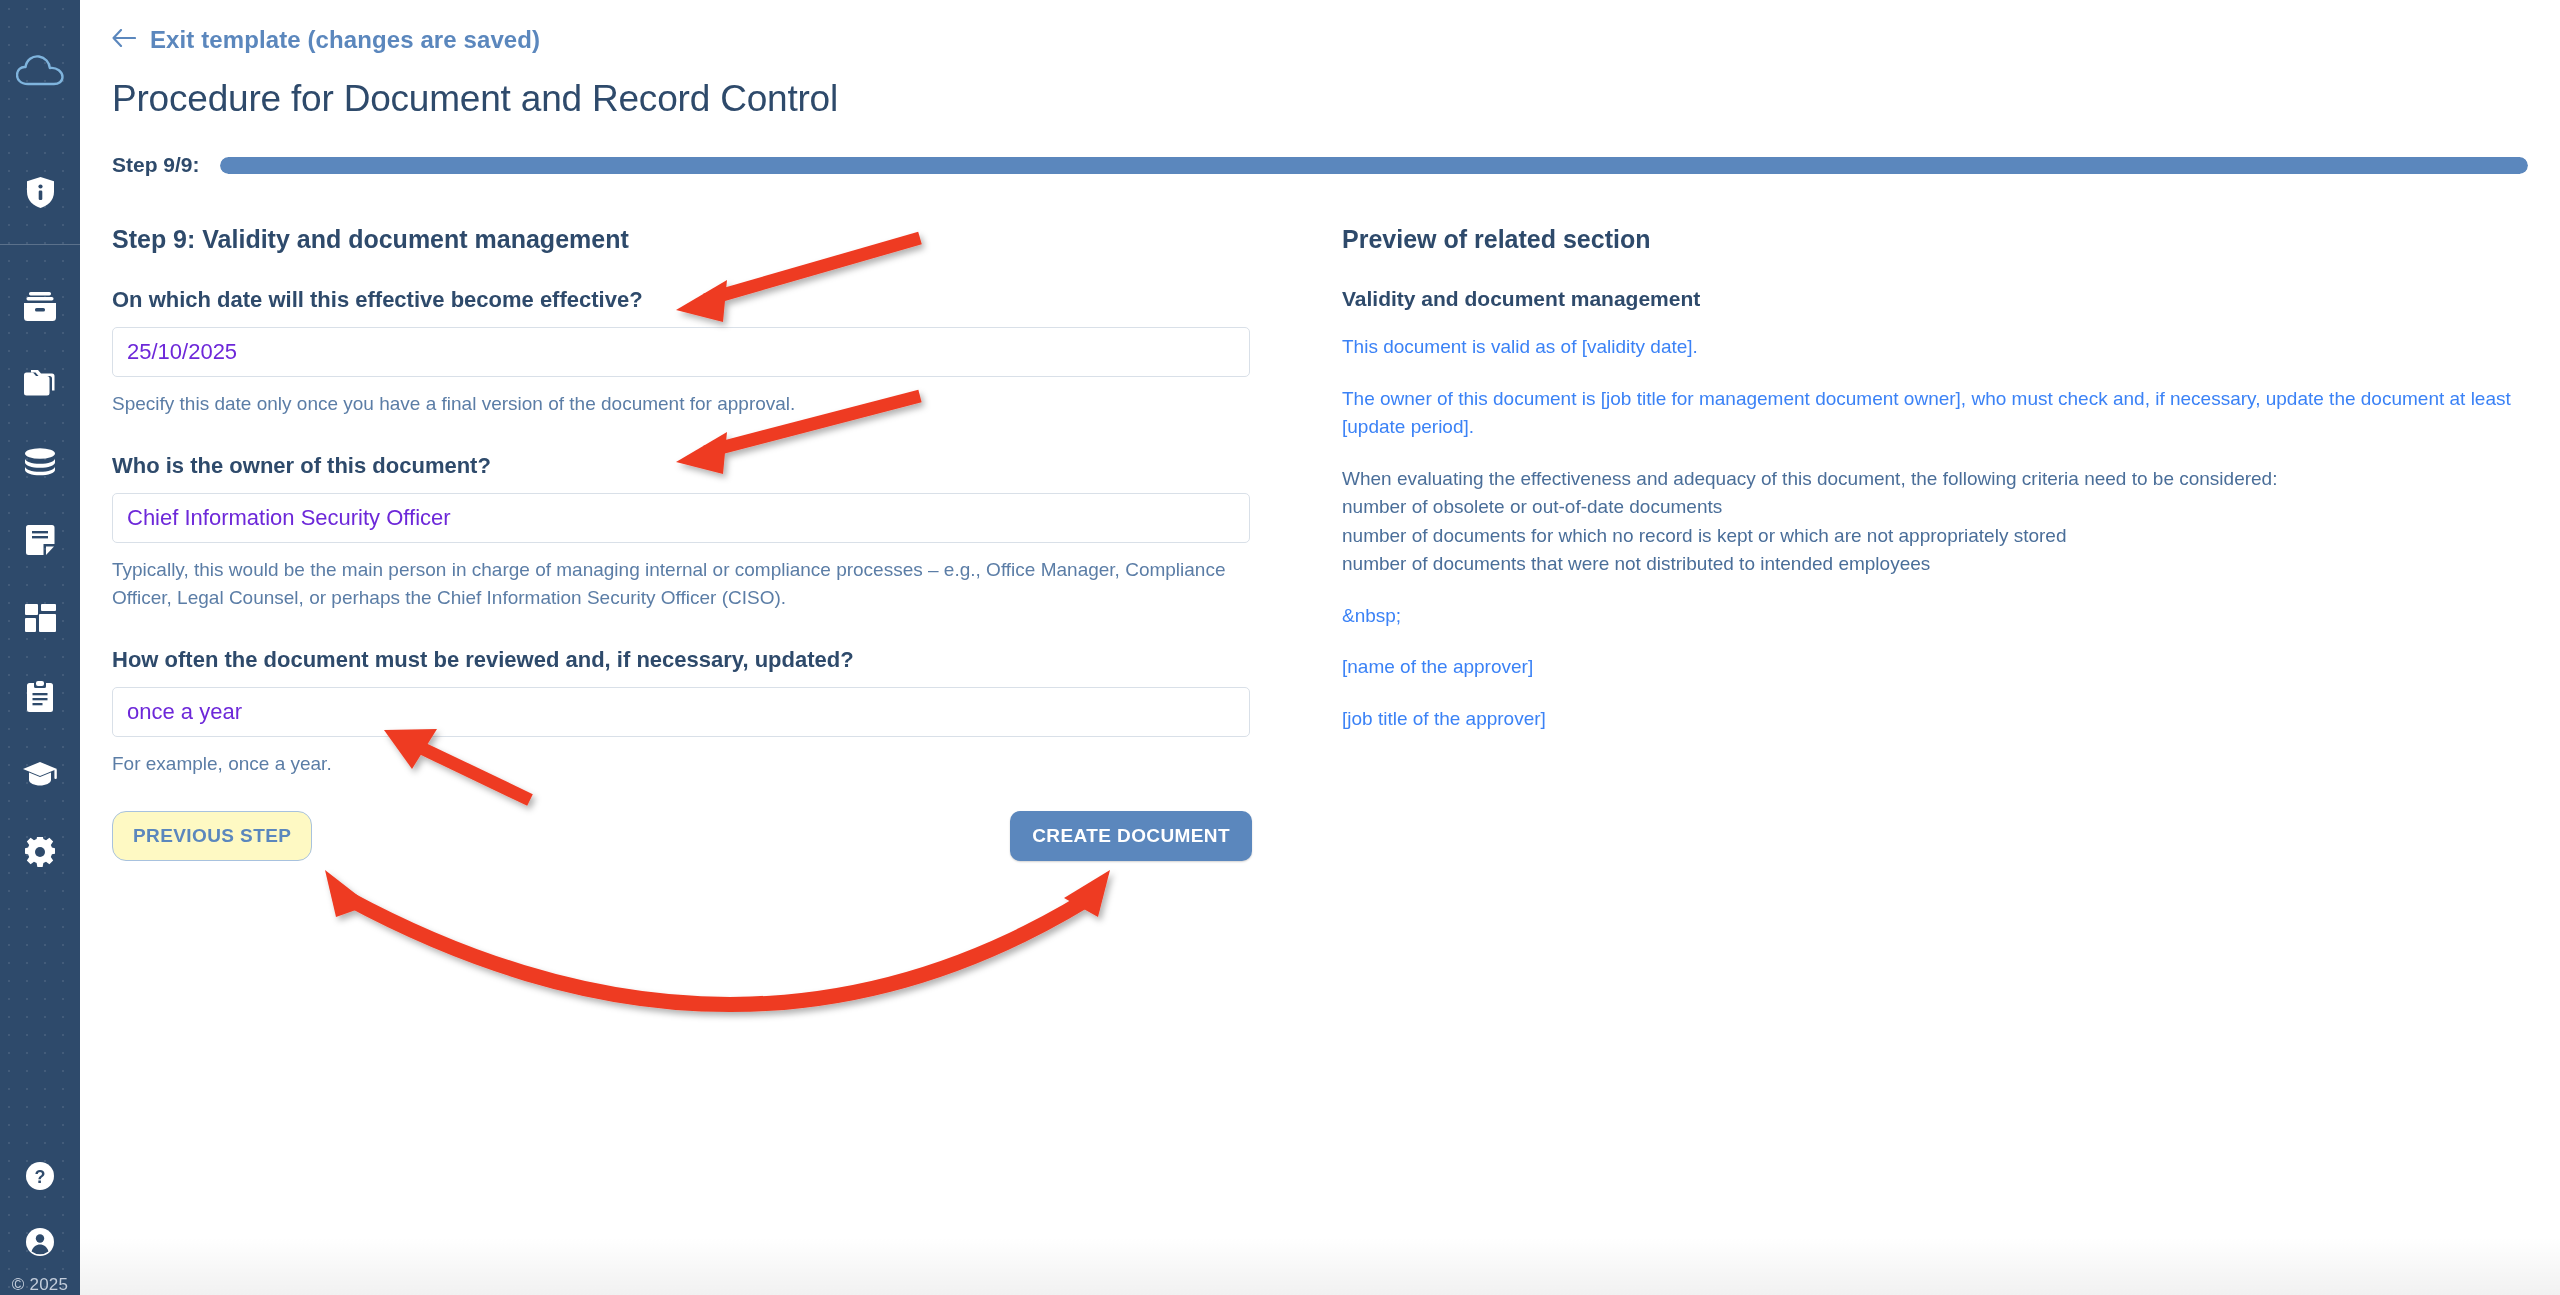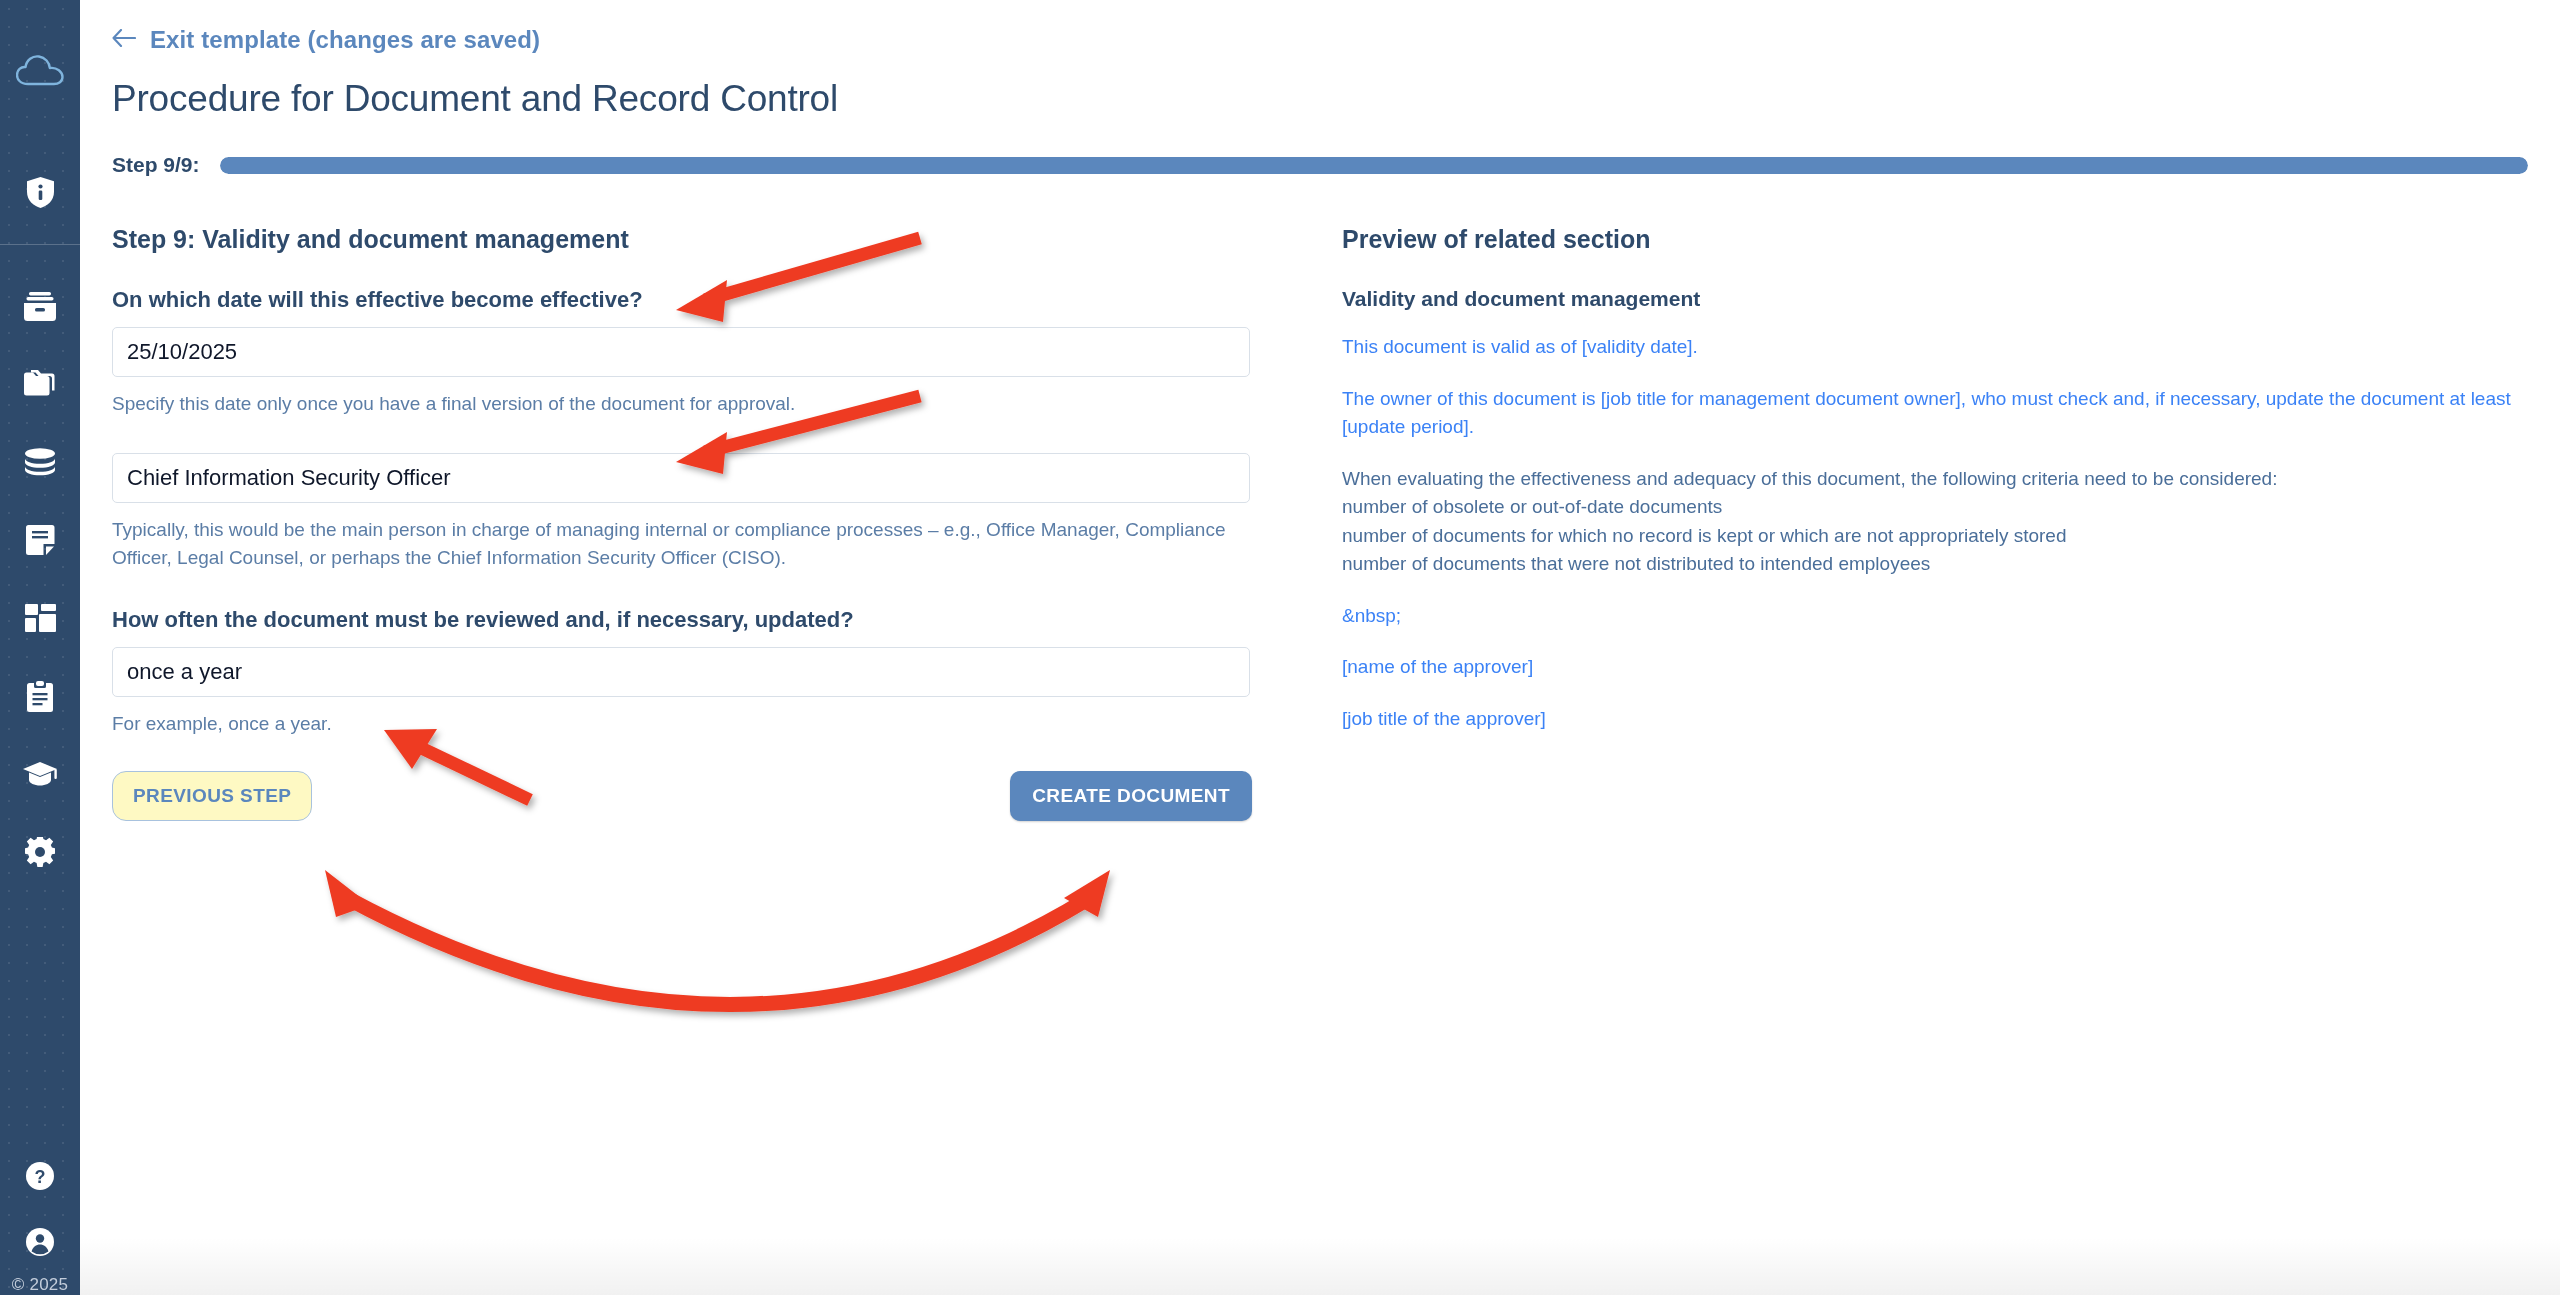--- a/index.html
+++ b/index.html
@@ -130,21 +130,21 @@
     font-size: 22px;
     font-weight: bold;
     margin-bottom: 14px;
   }
   .field {
     width: 1138px;
     height: 50px;
     border: 1px solid #d9e0e8;
     border-radius: 5px;
     background: #ffffff;
-    color: #0f172a;
+    color: #6d28d9;
     font-size: 22px;
     font-family: "Liberation Sans", sans-serif;
     padding: 12px 14px;
     outline: none;
   }
   .field::placeholder { color: #9bacc0; }
   .hint {
     color: #5b7da6;
     font-size: 19px;
     line-height: 1.48;
@@ -380,20 +380,21 @@
 
       <div class="section-heading">Step 9: Validity and document management</div>
 
       <div class="q-block">
         <div class="q-label">On which date will this effective become effective?</div>
         <input class="field" type="text" value="25/10/2025" style="">
         <div class="hint">Specify this date only once you have a final version of the document for approval.</div>
       </div>
 
       <div class="q-block">
+        <div class="q-label">Who is the owner of this document?</div>
         <input class="field" type="text" value="Chief Information Security Officer" style="">
         <div class="hint">Typically, this would be the main person in charge of managing internal or compliance processes – e.g., Office Manager, Compliance Officer, Legal Counsel, or perhaps the Chief Information Security Officer (CISO).</div>
       </div>
 
       <div class="q-block" style="margin-bottom:0;">
         <div class="q-label">How often the document must be reviewed and, if necessary, updated?</div>
         <input class="field" type="text" value="once a year" style="">
         <div class="hint">For example, once a year.</div>
       </div>
 

